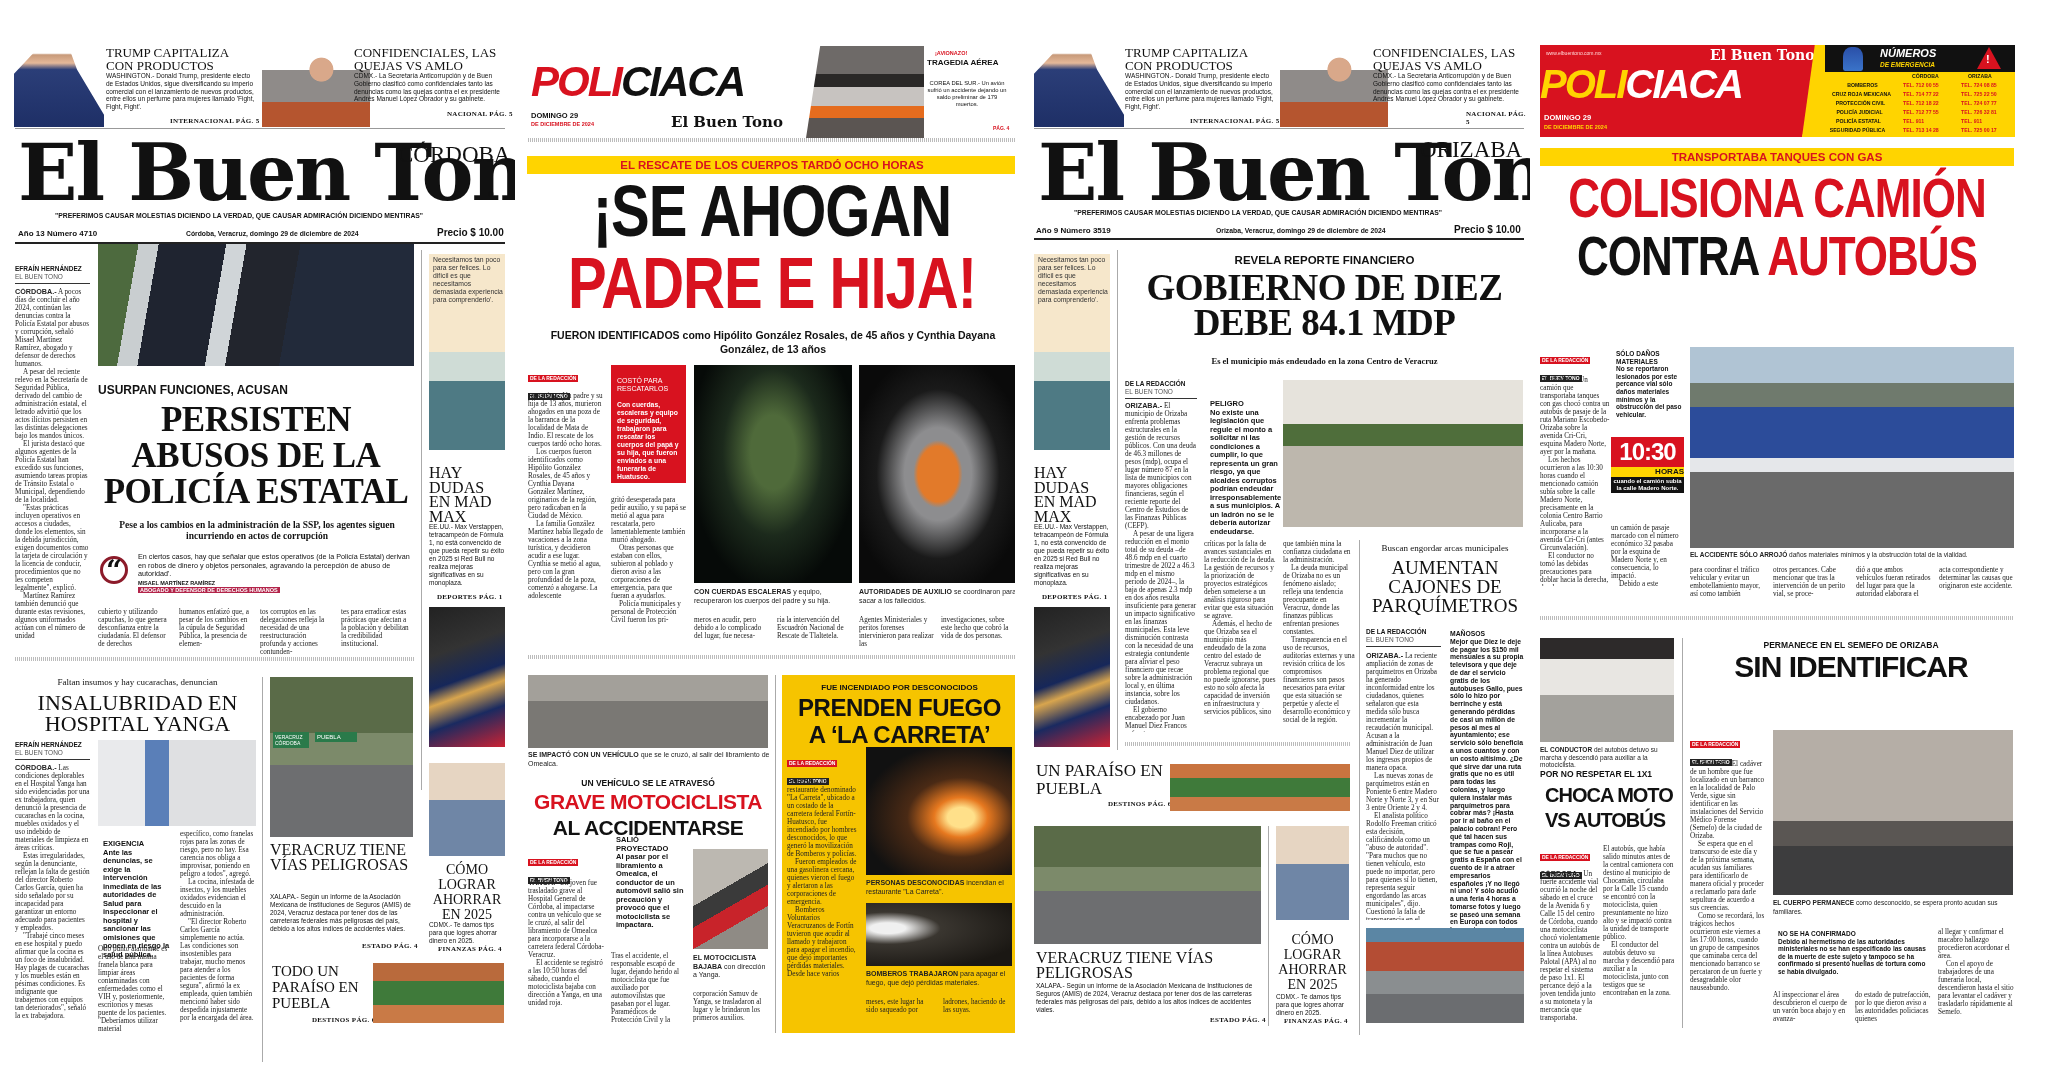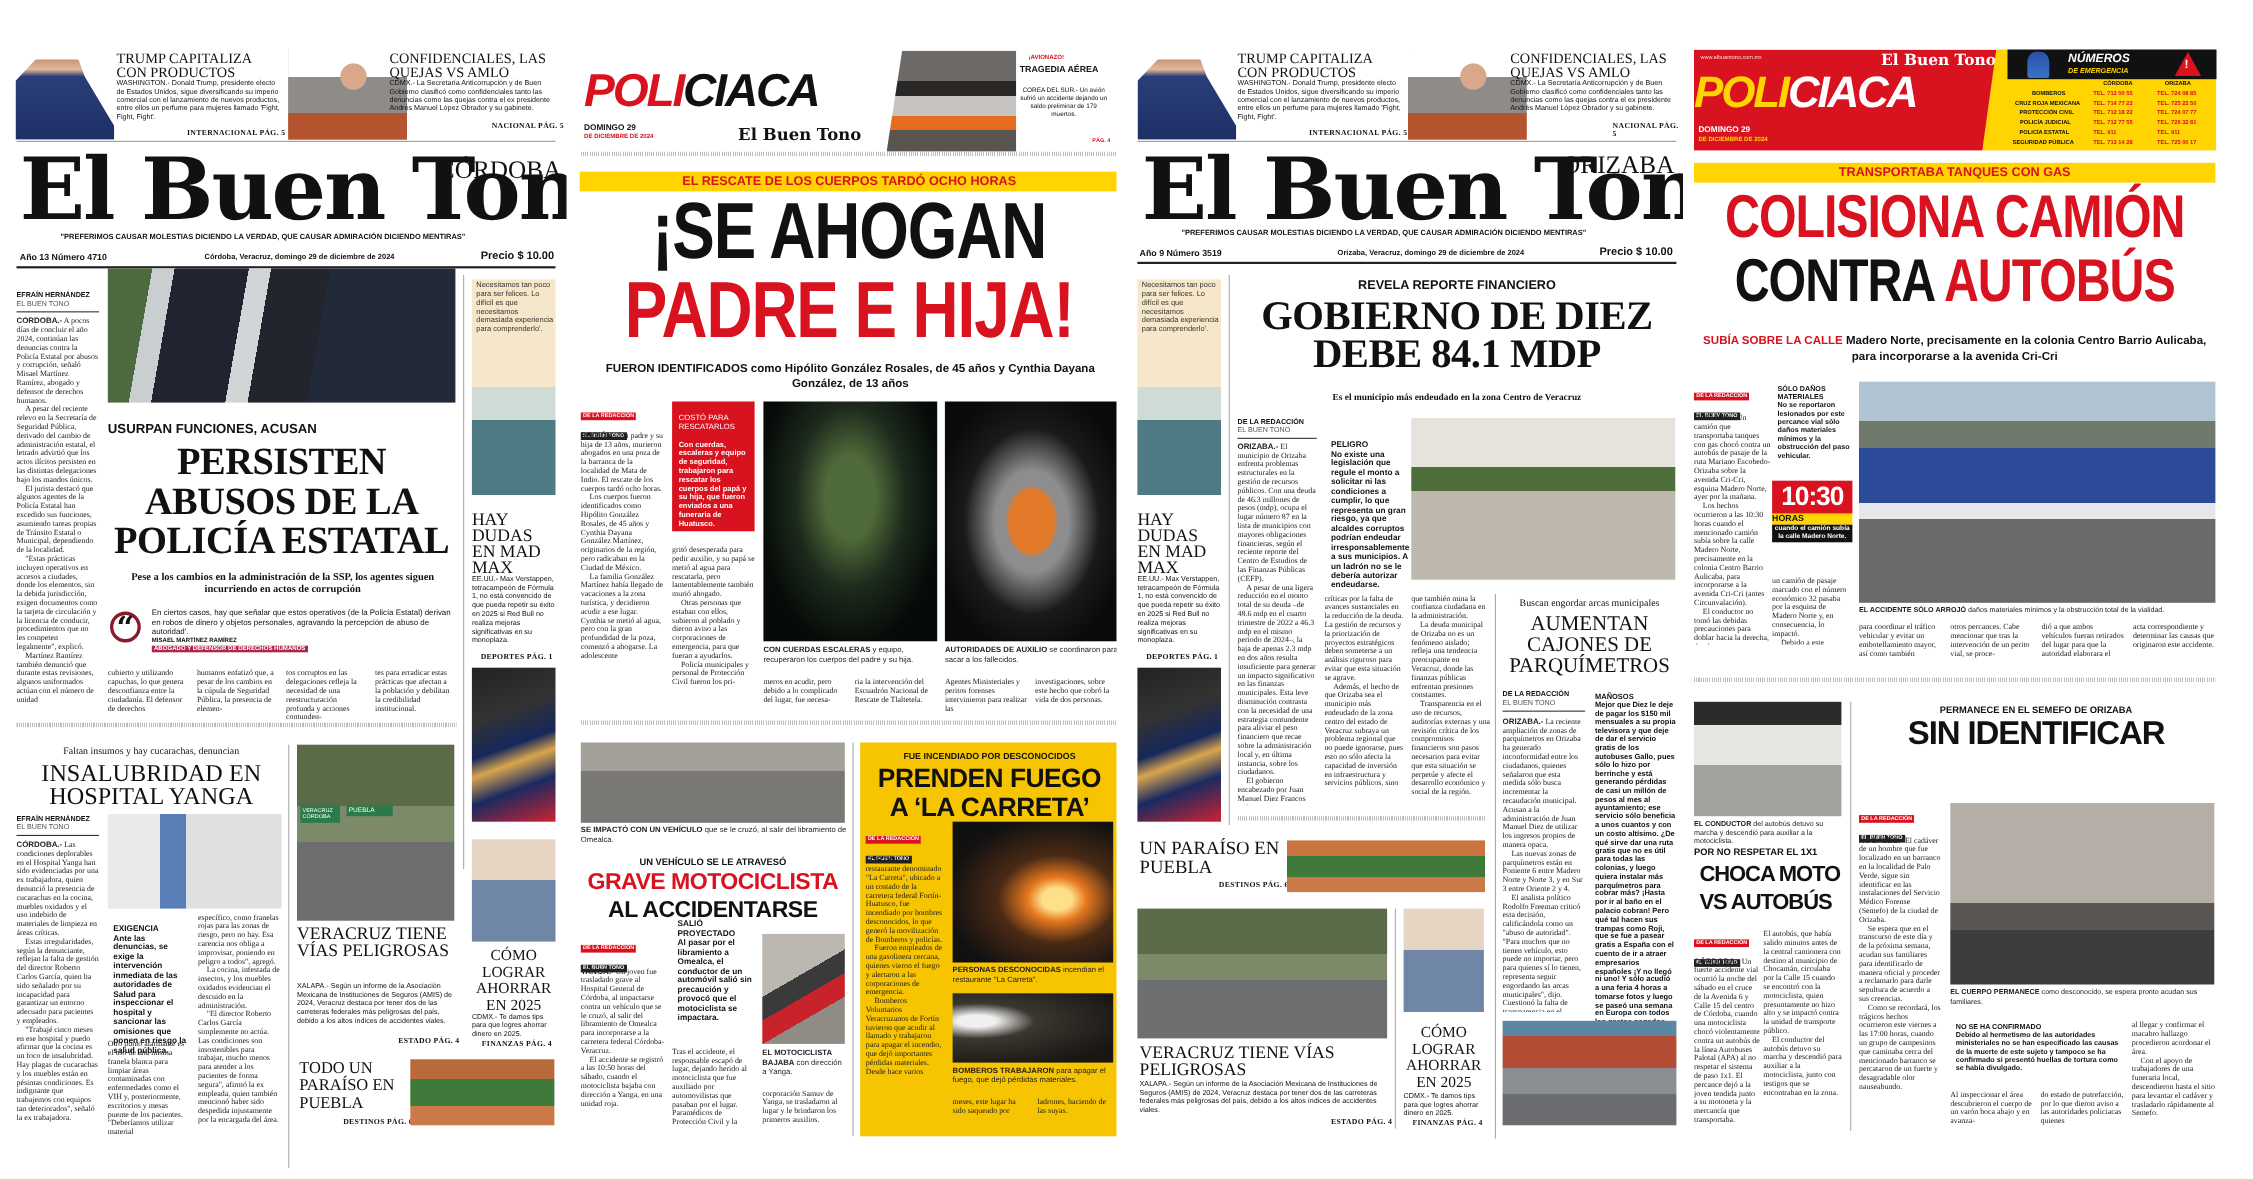--- a/index.html
+++ b/index.html
@@ -334,34 +334,33 @@
       <div style="display: flex; font-family: &quot;Liberation Sans&quot;, sans-serif; font-size: 5.2px; font-weight: bold; line-height: 9px; white-space: nowrap;">
         <span style="width: 95px; text-align: center; padding-left: 4px;">SEGURIDAD PÚBLICA</span>
         <span style="width: 58px; color: rgb(216, 18, 31);">TEL. 713 14 28</span>
         <span style="width: 52px; color: rgb(216, 18, 31);">TEL. 725 00 17</span>
       </div>
     </div>
 
   <div class="abs sans" style="left:0;top:148px;width:474px;height:18px;background:#ffd400;color:#d8121f;text-align:center;font-size:11.5px;font-weight:bold;line-height:18px">TRANSPORTABA TANQUES CON GAS</div>
   <div class="abs cond" style="left:0;top:168px;width:474px;text-align:center;font-size:44px;line-height:48px;color:#d8121f;transform:scaleY(1.25);transform-origin:center top;letter-spacing:-1px">COLISIONA CAMIÓN</div>
   <div class="abs cond" style="left:0;top:226px;width:474px;text-align:center;font-size:44px;line-height:48px;transform:scaleY(1.25);transform-origin:center top;letter-spacing:-1px"><span>CONTRA</span> <span style="color:#d8121f">AUTOBÚS</span></div>
-  <div class="abs sans" style="left:0;top:303px;width:474px;text-align:center;font-size:10.5px;line-height:14px;font-weight:bold"><span style="color:#d8121f">SUBÍA SOBRE LA CALLE</span><span> Madero Norte, precisamente en la colonia Centro Barrio Aulicaba, para incorporarse a la avenida Cri-Cri</span></div>
   <div class="abs" style="left:0;top:348px"><span class="reda">DE LA REDACCIÓN</span><br><span class="redb">EL BUEN TONO</span></div>
   <div class="abs bodytext" style="left:0;top:376px;width:70px;height:210px">
     <p class="first"><b>ORIZABA.-</b> <span>Un camión que transportaba tanques con gas chocó contra un autobús de pasaje de la ruta Mariano Escobedo-Orizaba sobre la avenida Cri-Cri, esquina Madero Norte, ayer por la mañana.</span></p>
       <p>Los hechos ocurrieron a las 10:30 horas cuando el mencionado camión subía sobre la calle Madero Norte, precisamente en la colonia Centro Barrio Aulicaba, para incorporarse a la avenida Cri-Cri (antes Circunvalación).</p>
       <p>El conductor no tomó las debidas precauciones para doblar hacia la derecha, donde</p>
   </div>
   <div class="abs sidebox" style="left:76px;top:350px;width:68px;font-size:6.5px;line-height:7.6px">
       <div>SÓLO DAÑOS MATERIALES</div>
       <div>No se reportaron lesionados por este percance vial sólo daños materiales mínimos y la obstrucción del paso vehicular.</div>
     </div>
   <div class="abs" style="left:71px;top:437px;width:73px">
     <div class="cond" style="background:#d8121f;color:#fff;text-align:center;font-size:24px;line-height:30px;letter-spacing:-1px">10:30</div>
-    <div class="sans" style="background:#ffd400;color:#111;text-align:left;font-size:8px;font-weight:bold;line-height:10px">HORAS</div>
+    <div class="sans" style="background:#ffd400;color:#111;text-align:right;font-size:8px;font-weight:bold;line-height:10px">HORAS</div>
     <div class="sans" style="background:#111;color:#fff;text-align:center;font-size:6px;font-weight:bold;line-height:7px;padding:1px">cuando el camión subía la calle Madero Norte.</div>
   </div>
   <div class="abs bodytext" style="left:71px;top:524px;width:73px;height:62px">
     <p class="first">un camión de pasaje marcado con el número económico 32 pasaba por la esquina de Madero Norte y, en consecuencia, lo impactó.</p>
       <p>Debido a este accidente se movilizaron policías locales y viales</p>
   </div>
   <div class="photo" style="left:150px;top:347px;width:324px;height:201px;background:linear-gradient(180deg,#b0c4d4 0 18%,#6f7a6d 18% 30%,#2c4c9a 30% 55%,#e5e7ea 55% 62%,#6a6a6a 62% 100%)"></div>
   <div class="abs caption" style="left:150px;top:551px;width:324px;font-size:6.5px"><b>EL ACCIDENTE SÓLO ARROJÓ</b><span> daños materiales mínimos y la obstrucción total de la vialidad.</span></div>
   <div class="abs bodytext" style="left:150px;top:566px;width:76px;height:36px">para coordinar el tráfico vehicular y evitar un embotellamiento mayor, así como también</div>
   <div class="abs bodytext" style="left:233px;top:566px;width:76px;height:36px">otros percances. Cabe mencionar que tras la intervención de un perito vial, se proce-</div>

